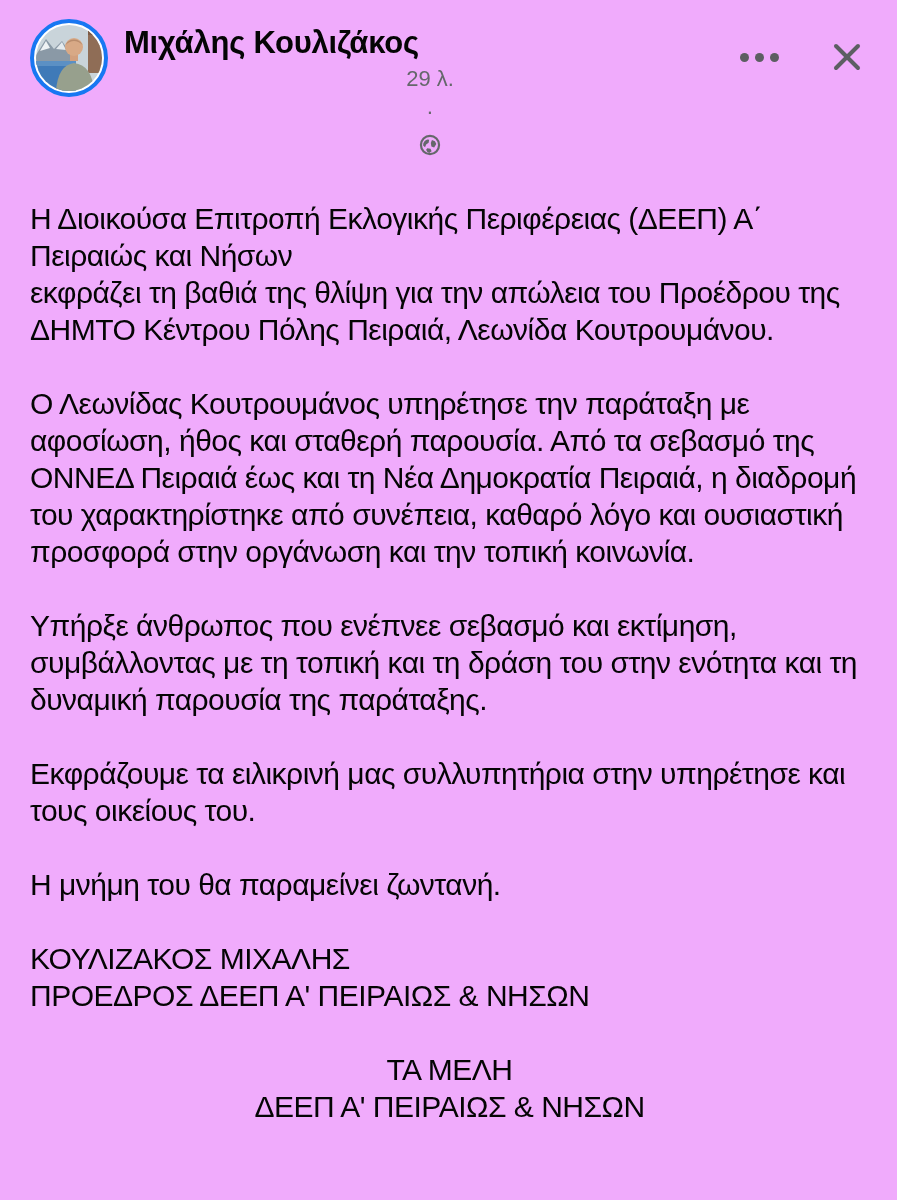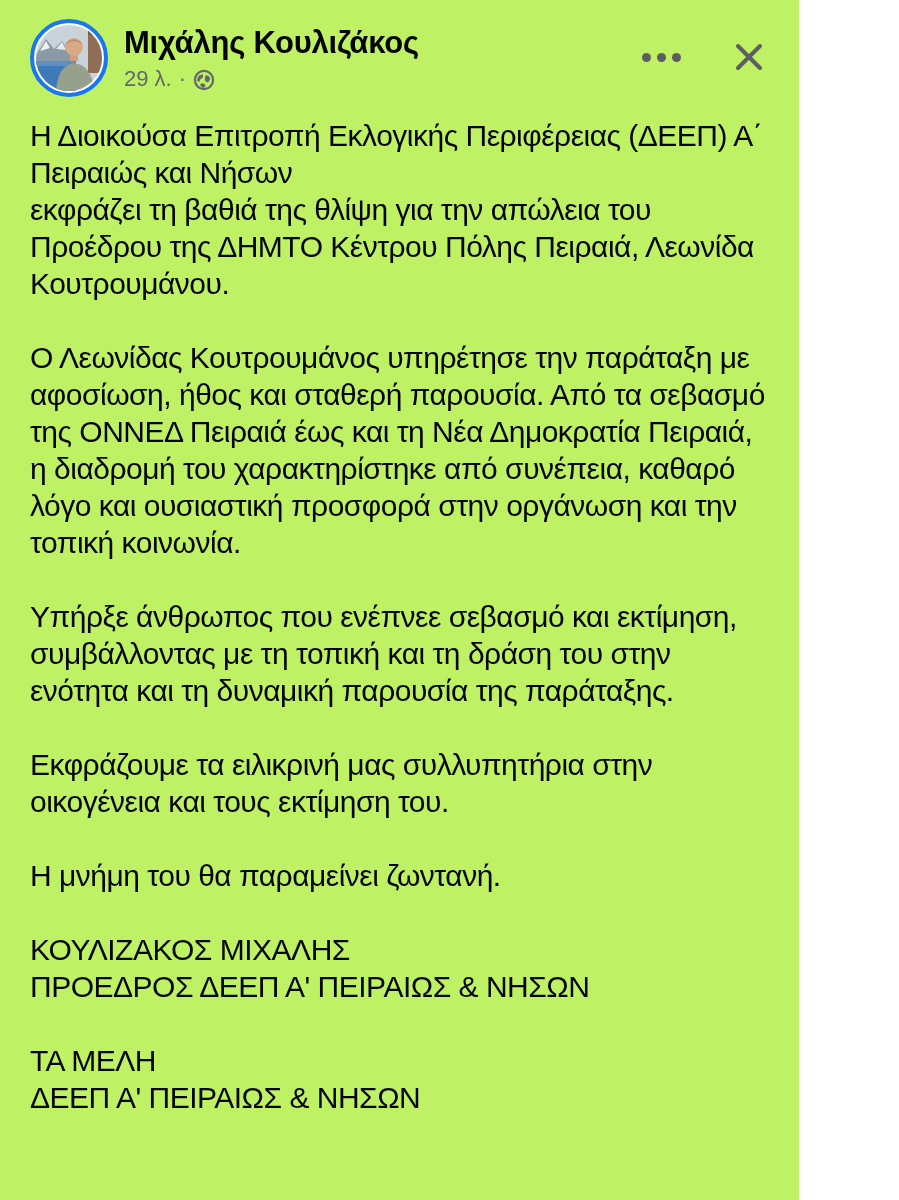--- a/index.html
+++ b/index.html
@@ -4,23 +4,23 @@
 <style>
   html, body {
     margin: 0;
     padding: 0;
     background: #ffffff;
     font-family: "Liberation Sans", "DejaVu Sans", sans-serif;
     color: #050505;
   }
   .page {
     position: relative;
-    width: 799px;
+    width: 897px;
     height: 1200px;
-    background: #bef264;
+    background: #f0abfc;
     overflow: hidden;
   }
   
   .post-header {
     display: flex;
     align-items: flex-start;
     padding: 19px 28px 0 30px;
   }
   .avatar-ring {
     width: 78px;
@@ -55,20 +55,21 @@
     cursor: pointer;
   }
   .meta-row {
     display: flex;
     align-items: center;
     gap: 7px;
     margin-top: 5px;
     font-size: 22px;
     line-height: 26px;
     color: #65676B;
+    flex-direction: column;
   }
   .meta-sep { font-size: 22px; color: #65676B; }
   .globe-icon { display: inline-flex; margin-top: 2px; }
   .header-actions {
     display: flex;
     align-items: center;
     gap: 42px;
     padding-top: 16px;
     flex: 0 0 auto;
   }
@@ -89,32 +90,32 @@
   .ellipsis i {
     width: 9px;
     height: 9px;
     border-radius: 50%;
     background: #5C5E62;
     display: block;
   }
   
   .post-body {
     padding: 0 28px 0 30px;
-    margin-top: 20px;
+    margin-top: 44px;
   }
   .post-body p {
     margin: 0 0 37px 0;
     font-size: 30px;
     line-height: 37px;
     letter-spacing: -0.5px;
     color: #050505;
     white-space: pre-line;
     max-width: 843px;
   }
-  .post-body p:last-child { margin-bottom: 0; }
+  .post-body p:last-child { margin-bottom: 0; text-align: center; }
 </style>
 </head>
 <body>
 
 <div class="page">
 
   <header class="post-header">
 
     <div class="avatar-ring">
       <svg class="avatar-photo" viewBox="0 0 66 66" preserveAspectRatio="xMidYMid slice" aria-hidden="true">
@@ -171,21 +172,21 @@
       </button>
     </div>
 
   </header>
 
   <div class="post-body">
     <p>Η Διοικούσα Επιτροπή Εκλογικής Περιφέρειας (ΔΕΕΠ) Α΄ Πειραιώς και Νήσων
 εκφράζει τη βαθιά της θλίψη για την απώλεια του Προέδρου της ΔΗΜΤΟ Κέντρου Πόλης Πειραιά, Λεωνίδα Κουτρουμάνου.</p>
     <p>Ο Λεωνίδας Κουτρουμάνος υπηρέτησε την παράταξη με αφοσίωση, ήθος και σταθερή παρουσία. Από τα σεβασμό της ΟΝΝΕΔ Πειραιά έως και τη Νέα Δημοκρατία Πειραιά, η διαδρομή του χαρακτηρίστηκε από συνέπεια, καθαρό λόγο και ουσιαστική προσφορά στην οργάνωση και την τοπική κοινωνία.</p>
     <p>Υπήρξε άνθρωπος που ενέπνεε σεβασμό και εκτίμηση, συμβάλλοντας με τη τοπική και τη δράση του στην ενότητα και τη δυναμική παρουσία της παράταξης.</p>
-    <p>Εκφράζουμε τα ειλικρινή μας συλλυπητήρια στην οικογένεια και τους εκτίμηση του.</p>
+    <p>Εκφράζουμε τα ειλικρινή μας συλλυπητήρια στην υπηρέτησε και τους οικείους του.</p>
     <p>Η μνήμη του θα παραμείνει ζωντανή.</p>
     <p>ΚΟΥΛΙΖΑΚΟΣ ΜΙΧΑΛΗΣ
 ΠΡΟΕΔΡΟΣ ΔΕΕΠ Α' ΠΕΙΡΑΙΩΣ &amp; ΝΗΣΩΝ</p>
     <p>ΤΑ ΜΕΛΗ
 ΔΕΕΠ Α' ΠΕΙΡΑΙΩΣ &amp; ΝΗΣΩΝ</p>
   </div>
 
 </div>
 
 </body></html>

